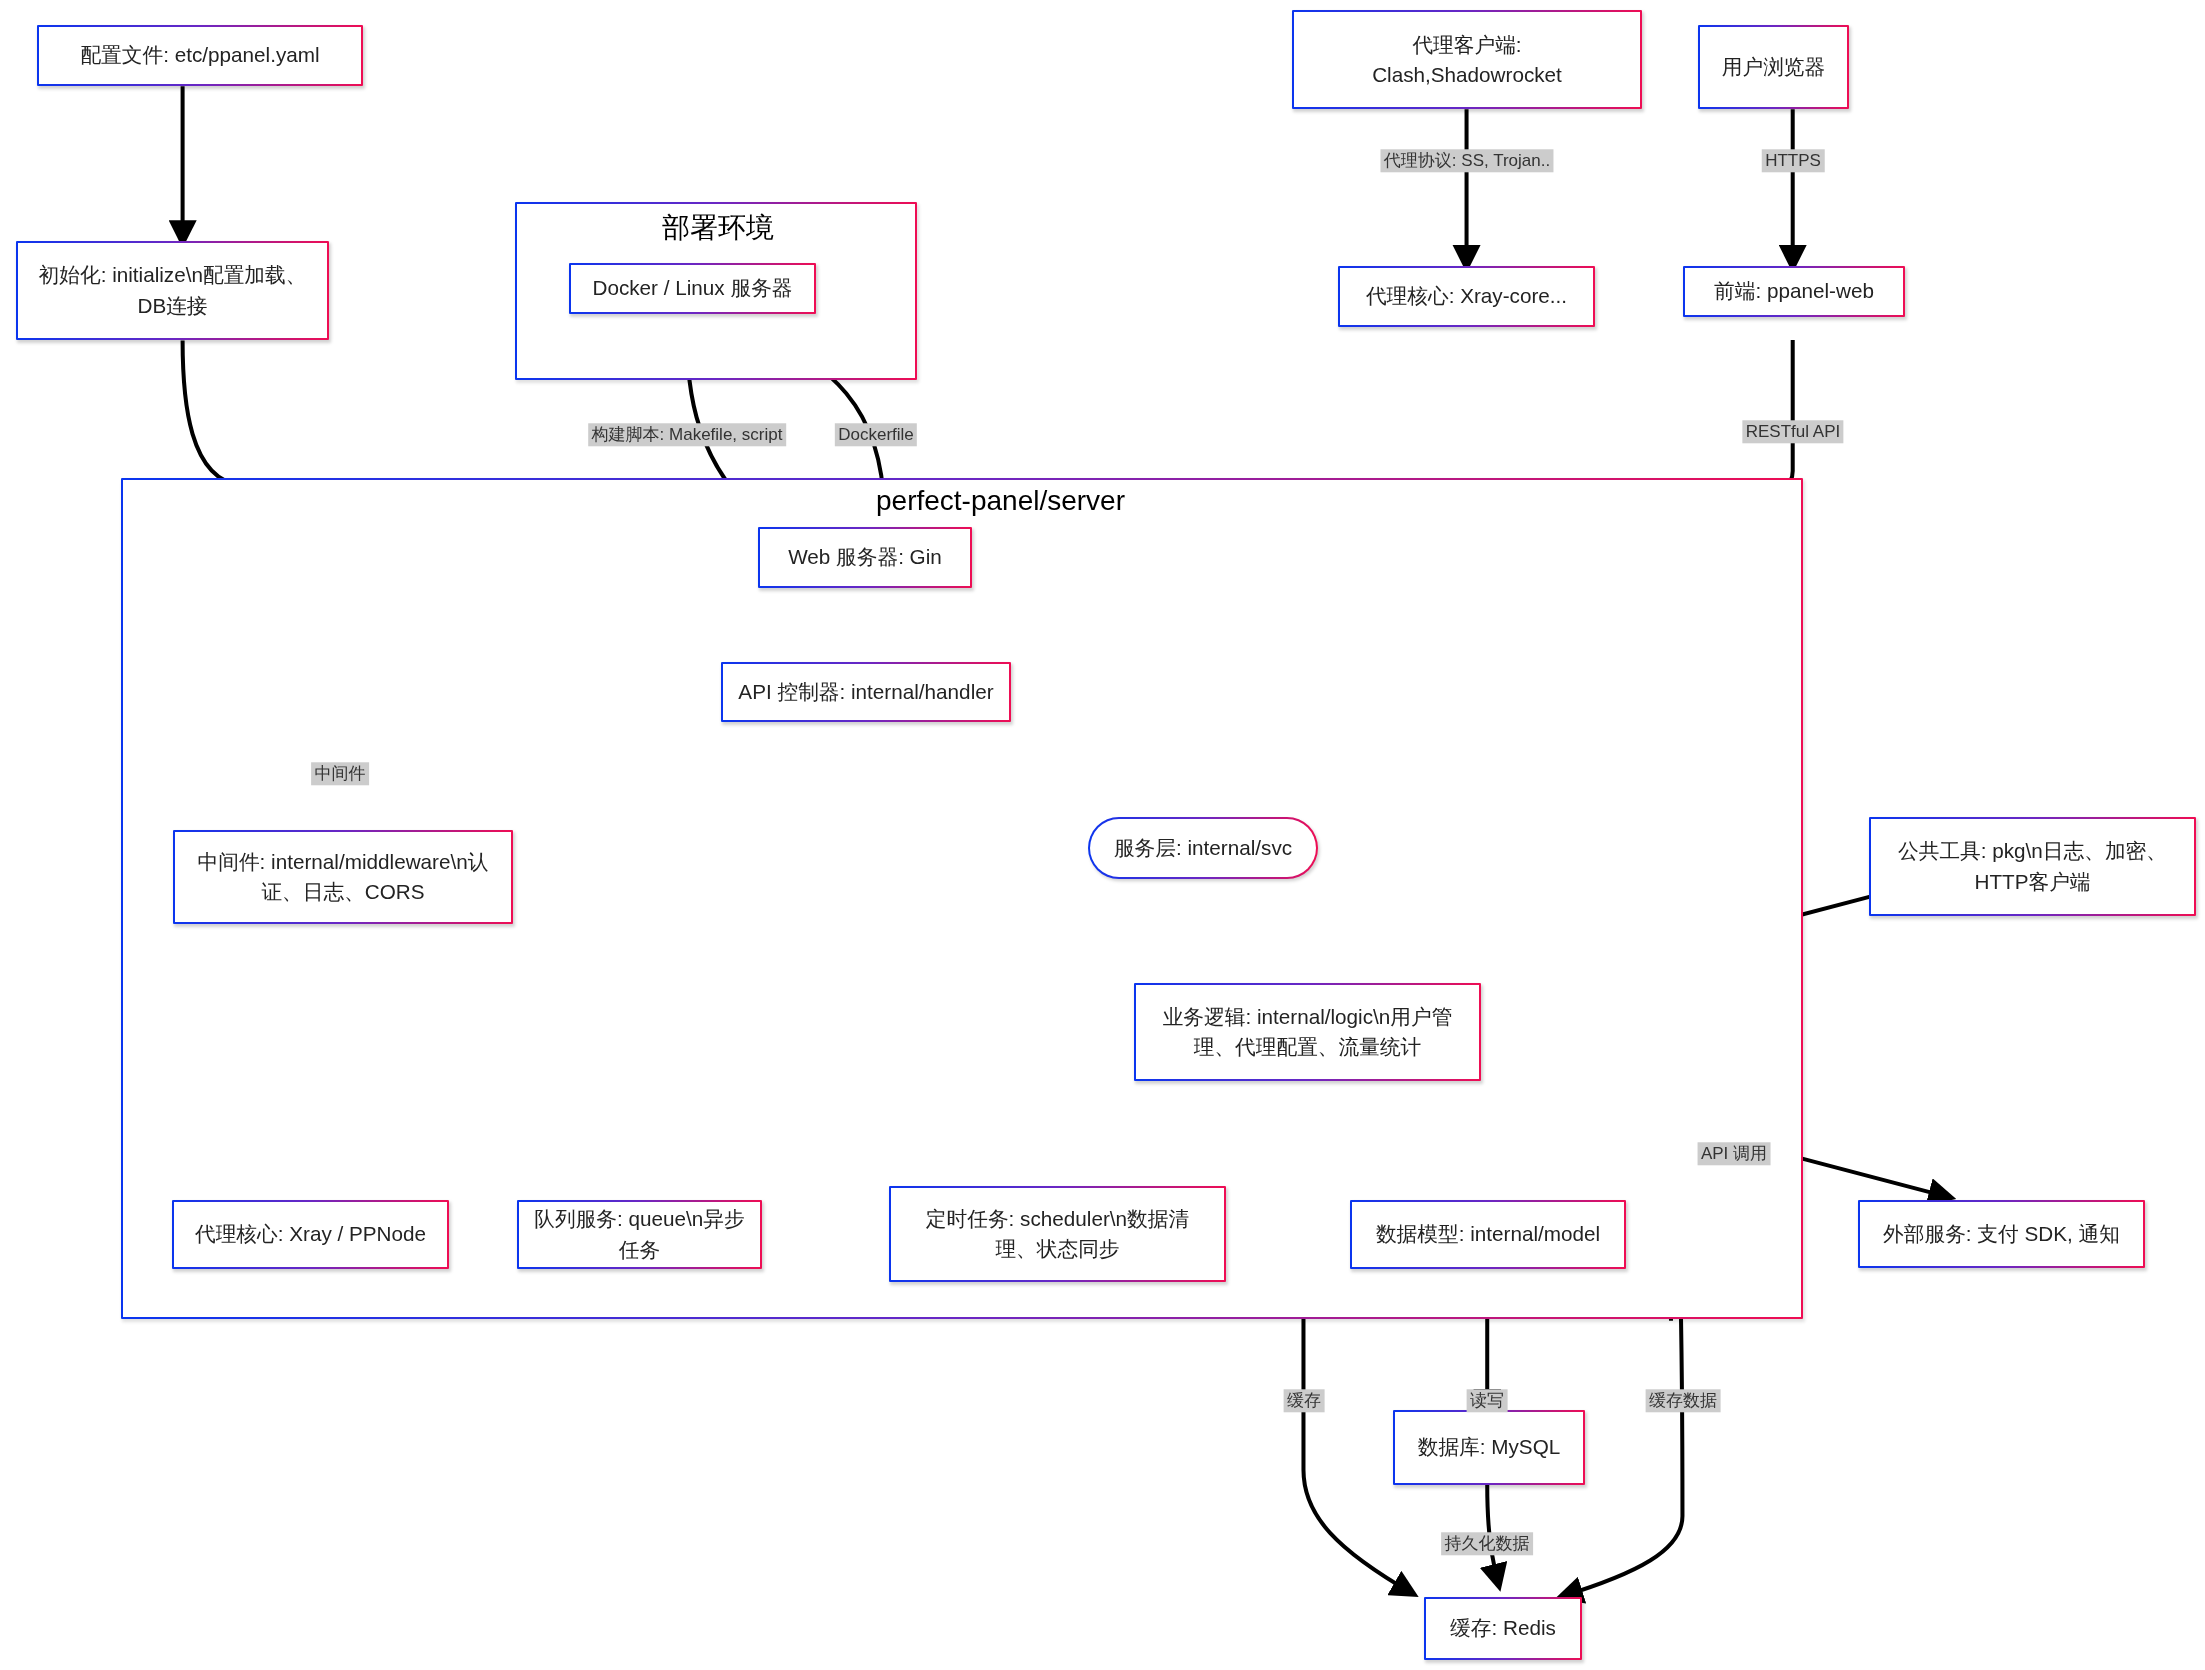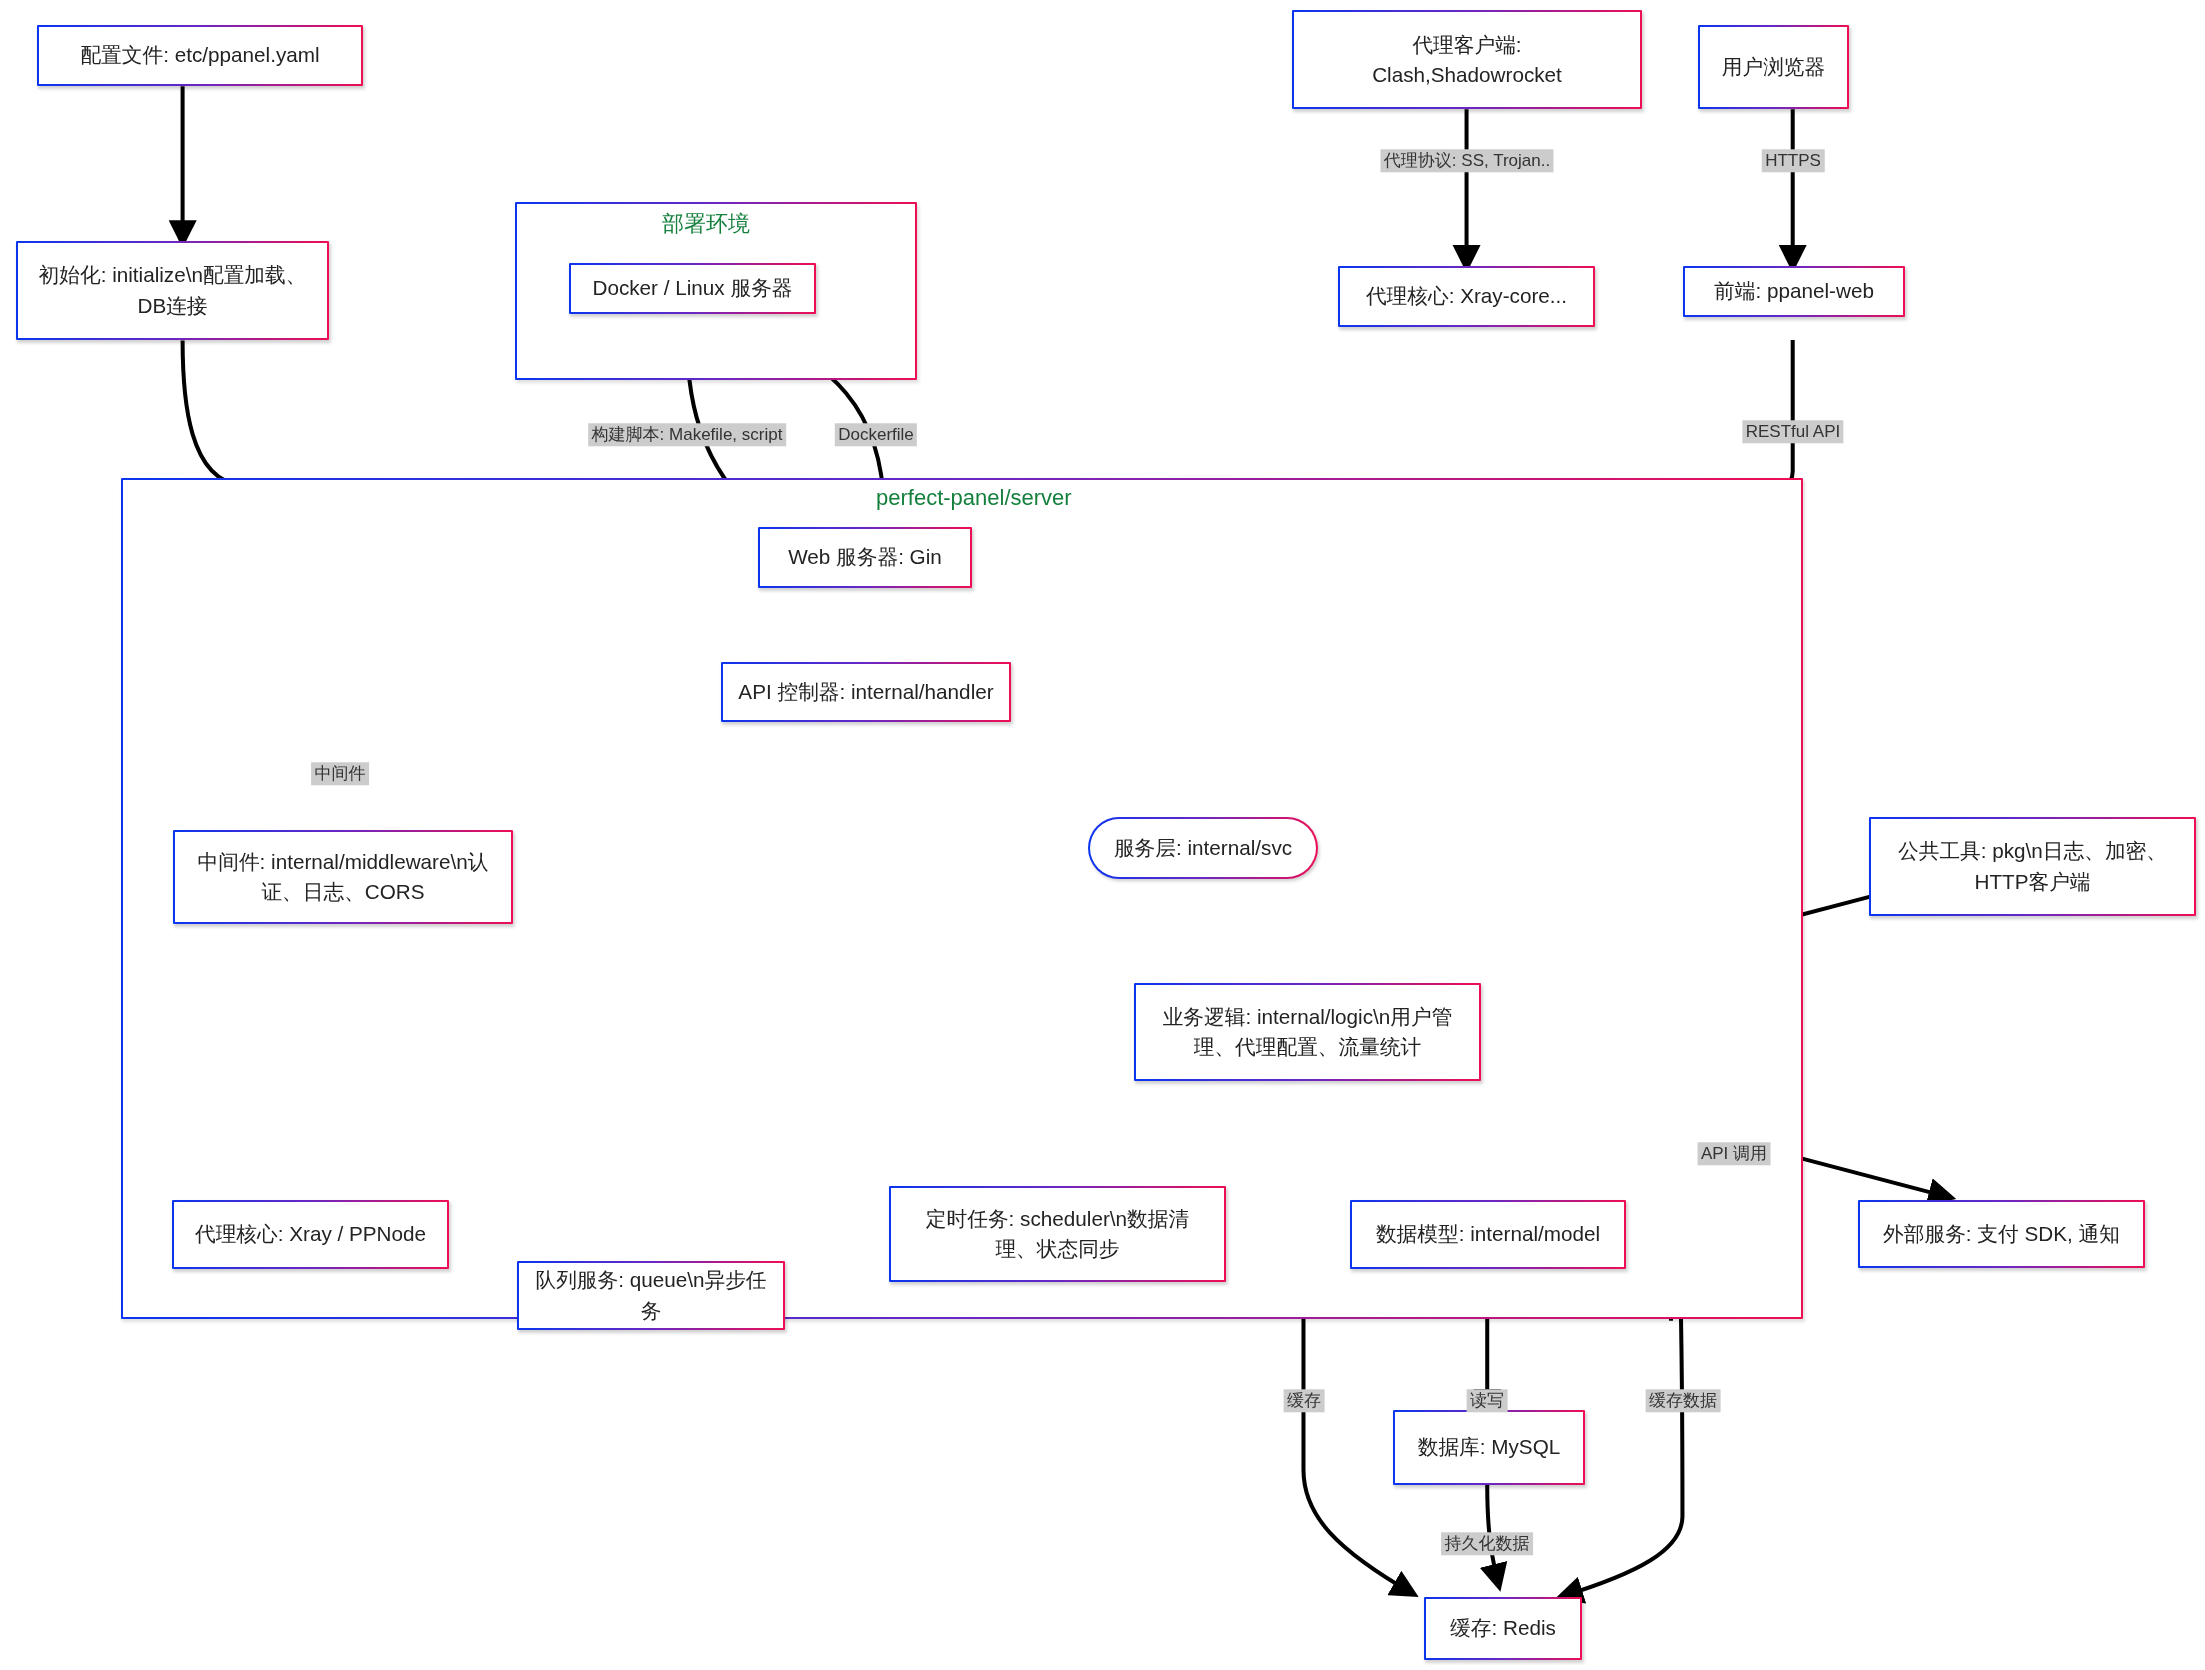--- a/index.html
+++ b/index.html
@@ -40,22 +40,22 @@
     border-radius:1.1px;
     background-image:linear-gradient(#ffffff,#ffffff),
                      linear-gradient(90deg,#0a35ef 0%,#6a27c4 50%,#ef0d53 100%);
     background-origin:border-box;
     background-clip:padding-box,border-box;
     box-shadow:1.7px 2.3px 3.4px rgba(0,0,0,.12);
     z-index:1;
   }
   .cluster-title{
     position:absolute;
-    font-size:22px;
-    color:#15803d;
+    font-size:28px;
+    color:#000000;
     white-space:nowrap;
     z-index:4;
     background:transparent;
   }
 
   
   .edge-label{
     position:absolute;
     background:#cccccc;
     color:#333333;
@@ -189,21 +189,21 @@
 
   <div class="node" style="left:1869px;top:817px;width:327px;height:99px;">
     <span>公共工具: pkg\n日志、加密、
 HTTP客户端</span>
   </div>
 
   <div class="node" style="left:172px;top:1200px;width:277px;height:69px;">
     <span>代理核心: Xray / PPNode</span>
   </div>
 
-  <div class="node" style="left:517px;top:1261px;width:268px;height:69px;">
+  <div class="node" style="left:517px;top:1200px;width:245px;height:69px;">
     <span>队列服务: queue\n异步任务</span>
   </div>
 
   <div class="node" style="left:889px;top:1186px;width:337px;height:96px;">
     <span>定时任务: scheduler\n数据清
 理、状态同步</span>
   </div>
 
   <div class="node" style="left:1350px;top:1200px;width:276px;height:69px;">
     <span>数据模型: internal/model</span>

